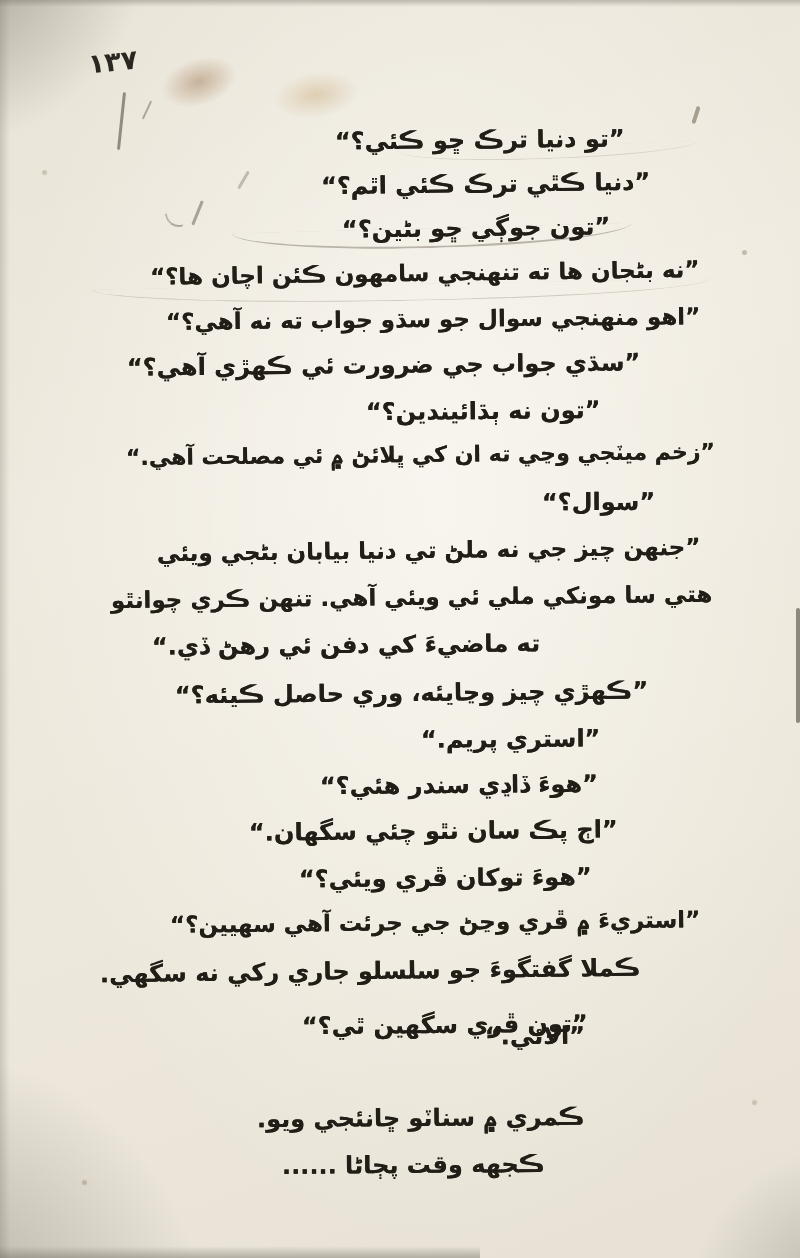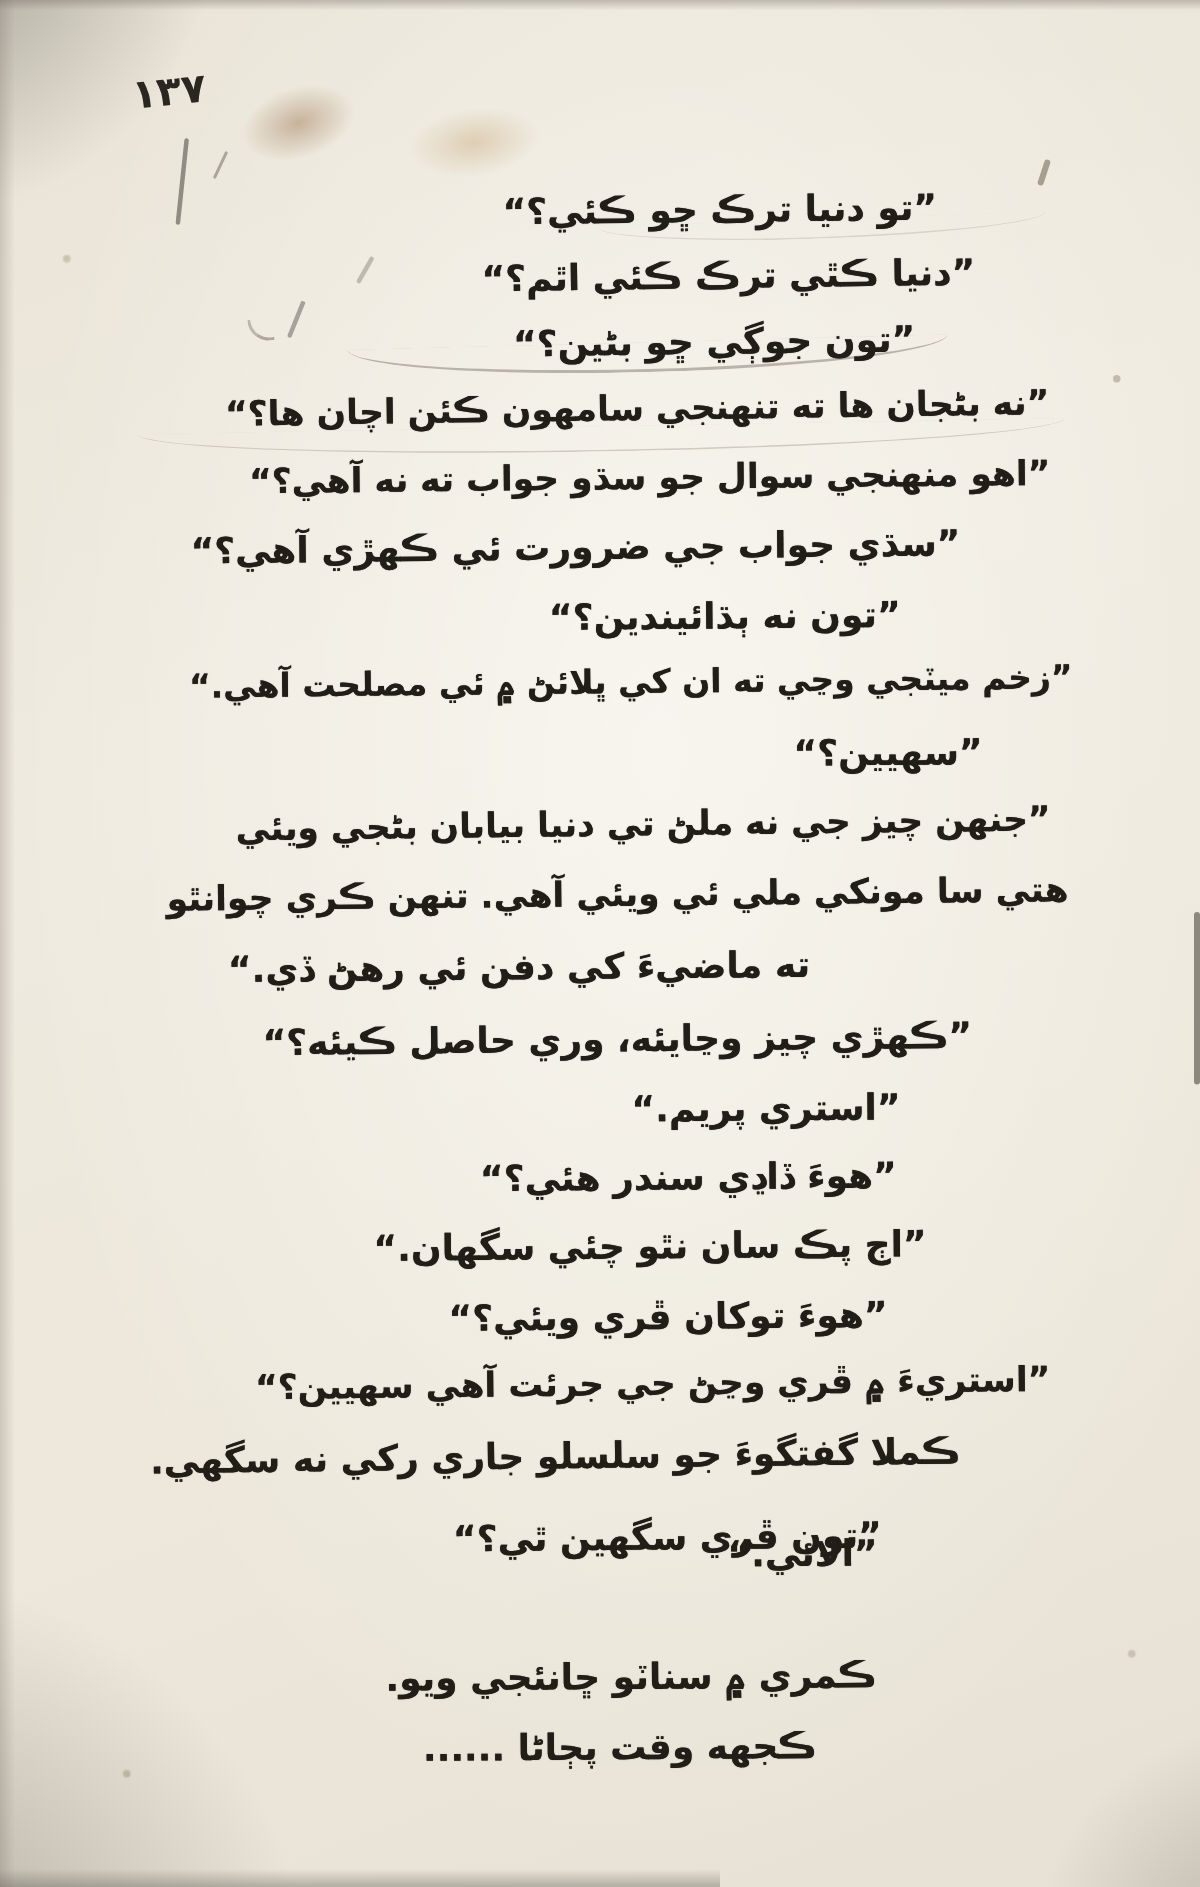--- a/index.html
+++ b/index.html
@@ -123,21 +123,21 @@
   <div class="page-number">١٣٧</div>
 
   <div class="line l1">”تو دنيا ترڪ ڇو ڪئي؟“</div>
   <div class="line l2">”دنيا ڪٿي ترڪ ڪئي اٿم؟“</div>
   <div class="line l3">”تون جوڳي ڇو بڻين؟“</div>
   <div class="line l4">”نه بڻجان ها ته تنهنجي سامهون ڪئن اچان ها؟“</div>
   <div class="line l5">”اهو منهنجي سوال جو سڌو جواب ته نه آهي؟“</div>
   <div class="line l6">”سڌي جواب جي ضرورت ئي ڪهڙي آهي؟“</div>
   <div class="line l7">”تون نه ٻڌائيندين؟“</div>
   <div class="line l8">”زخم ميٽجي وڃي ته ان کي ڀلائڻ ۾ ئي مصلحت آهي.“</div>
-  <div class="line l9">”سهيين؟“</div>
+  <div class="line l9">”سوال؟“</div>
   <div class="line l10">”جنهن چيز جي نه ملڻ تي دنيا بيابان بڻجي ويئي</div>
   <div class="line l11">هتي سا مونکي ملي ئي ويئي آهي. تنهن ڪري چوانٿو</div>
   <div class="line l12">ته ماضيءَ کي دفن ئي رهڻ ڏي.“</div>
   <div class="line l13">”ڪهڙي چيز وڃايئه، وري حاصل ڪيئه؟“</div>
   <div class="line l14">”استري پريم.“</div>
   <div class="line l15">”هوءَ ڏاڍي سندر هئي؟“</div>
   <div class="line l16">”اڄ پڪ سان نٿو چئي سگهان.“</div>
   <div class="line l17">”هوءَ توکان ڦري ويئي؟“</div>
   <div class="line l18">”استريءَ ۾ ڦري وڃڻ جي جرئت آهي سهيين؟“</div>
   <div class="line l19">ڪملا گفتگوءَ جو سلسلو جاري رکي نه سگهي.</div>

